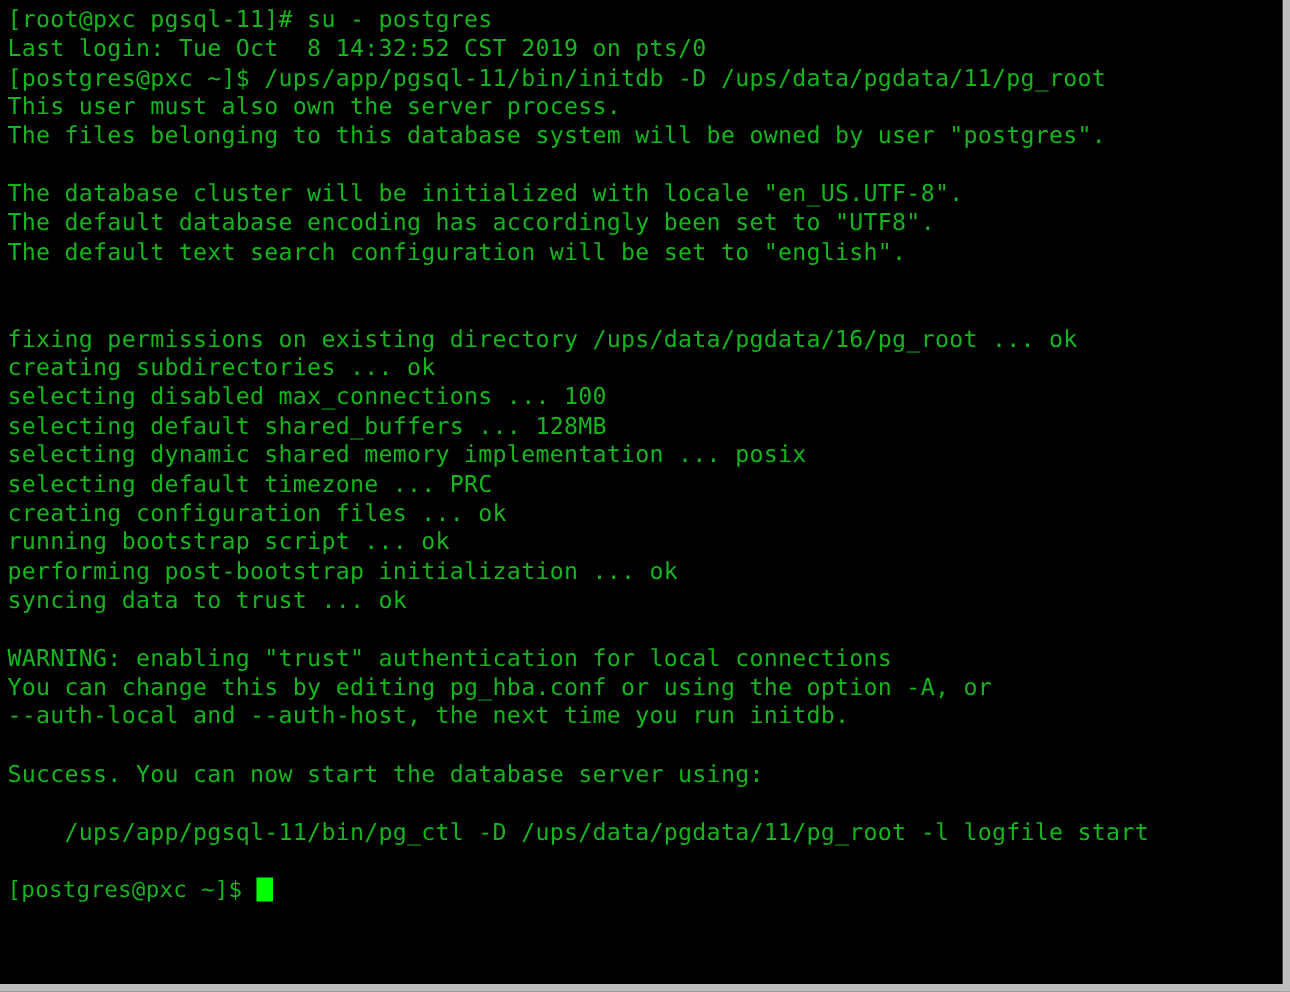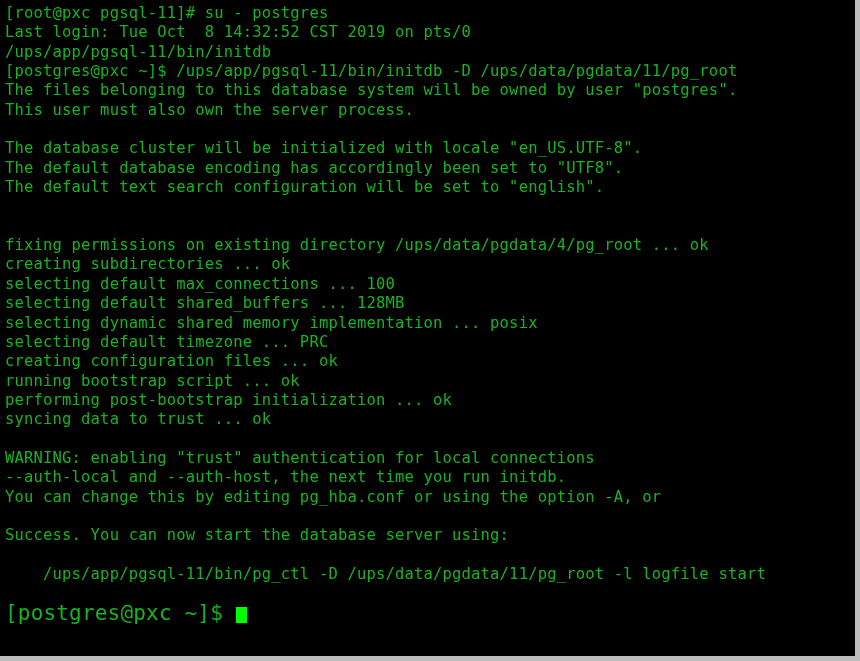--- a/index.html
+++ b/index.html
@@ -37,21 +37,21 @@
     letter-spacing: 0.18px;
     margin: 0;
     padding: 0;
   }
   .term-line.blank {
     color: transparent;
   }
   #cursor-line {
     position: relative;
     font-family: "DejaVu Sans Mono", "Liberation Mono", monospace;
-    font-size: 21px;
+    font-size: 15px;
     line-height: 19.35px;
     height: 19.35px;
     color: #16b41e;
     white-space: pre;
     letter-spacing: 0.18px;
   }
   #cursor-block {
     display: inline-block;
     width: 11px;
     height: 16px;
@@ -60,44 +60,43 @@
   }
 </style>
 </head>
 <body>
 
 <div id="terminal-window">
   <div id="terminal-screen">
 
     <div class="term-line">[root@pxc pgsql-11]# su - postgres</div>
     <div class="term-line">Last login: Tue Oct  8 14:32:52 CST 2019 on pts/0</div>
-    <div class="term-line">/ups/app/pgsql-11/bin/initdb</div>
     <div class="term-line">[postgres@pxc ~]$ /ups/app/pgsql-11/bin/initdb -D /ups/data/pgdata/11/pg_root</div>
+    <div class="term-line">This user must also own the server process.</div>
     <div class="term-line">The files belonging to this database system will be owned by user "postgres".</div>
-    <div class="term-line">This user must also own the server process.</div>
     <div class="term-line blank"></div>
     <div class="term-line">The database cluster will be initialized with locale "en_US.UTF-8".</div>
     <div class="term-line">The default database encoding has accordingly been set to "UTF8".</div>
     <div class="term-line">The default text search configuration will be set to "english".</div>
     <div class="term-line blank"></div>
     <div class="term-line blank"></div>
-    <div class="term-line">fixing permissions on existing directory /ups/data/pgdata/4/pg_root ... ok</div>
+    <div class="term-line">fixing permissions on existing directory /ups/data/pgdata/16/pg_root ... ok</div>
     <div class="term-line">creating subdirectories ... ok</div>
-    <div class="term-line">selecting default max_connections ... 100</div>
+    <div class="term-line">selecting disabled max_connections ... 100</div>
     <div class="term-line">selecting default shared_buffers ... 128MB</div>
     <div class="term-line">selecting dynamic shared memory implementation ... posix</div>
     <div class="term-line">selecting default timezone ... PRC</div>
     <div class="term-line">creating configuration files ... ok</div>
     <div class="term-line">running bootstrap script ... ok</div>
     <div class="term-line">performing post-bootstrap initialization ... ok</div>
     <div class="term-line">syncing data to trust ... ok</div>
     <div class="term-line blank"></div>
     <div class="term-line">WARNING: enabling "trust" authentication for local connections</div>
+    <div class="term-line">You can change this by editing pg_hba.conf or using the option -A, or</div>
     <div class="term-line">--auth-local and --auth-host, the next time you run initdb.</div>
-    <div class="term-line">You can change this by editing pg_hba.conf or using the option -A, or</div>
     <div class="term-line blank"></div>
     <div class="term-line">Success. You can now start the database server using:</div>
     <div class="term-line blank"></div>
     <div class="term-line">    /ups/app/pgsql-11/bin/pg_ctl -D /ups/data/pgdata/11/pg_root -l logfile start</div>
     <div class="term-line blank"></div>
 
     <div id="cursor-line"><span>[postgres@pxc ~]$ </span><span id="cursor-block"></span></div>
 
   </div>
 </div>

